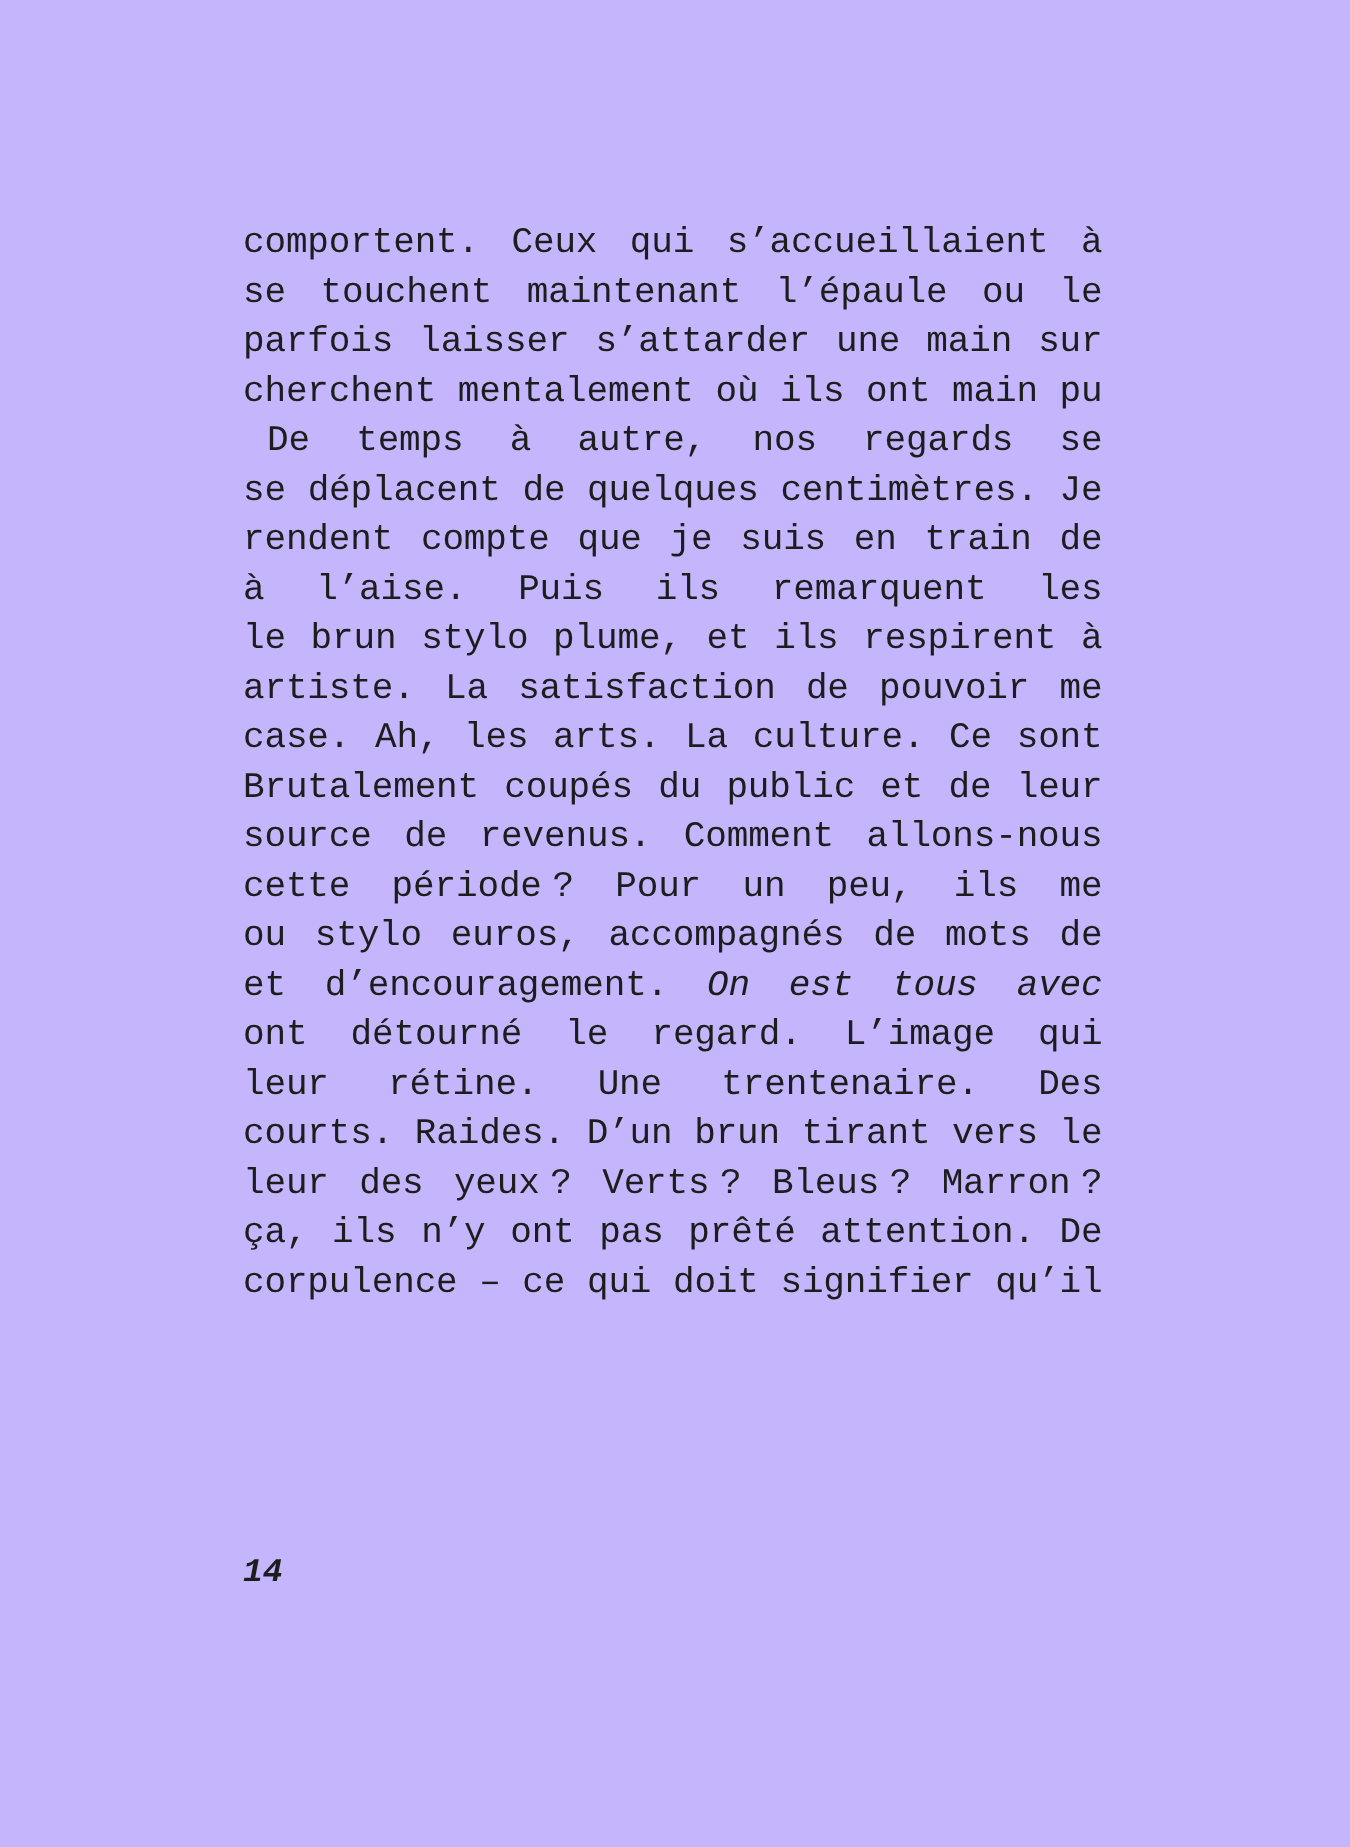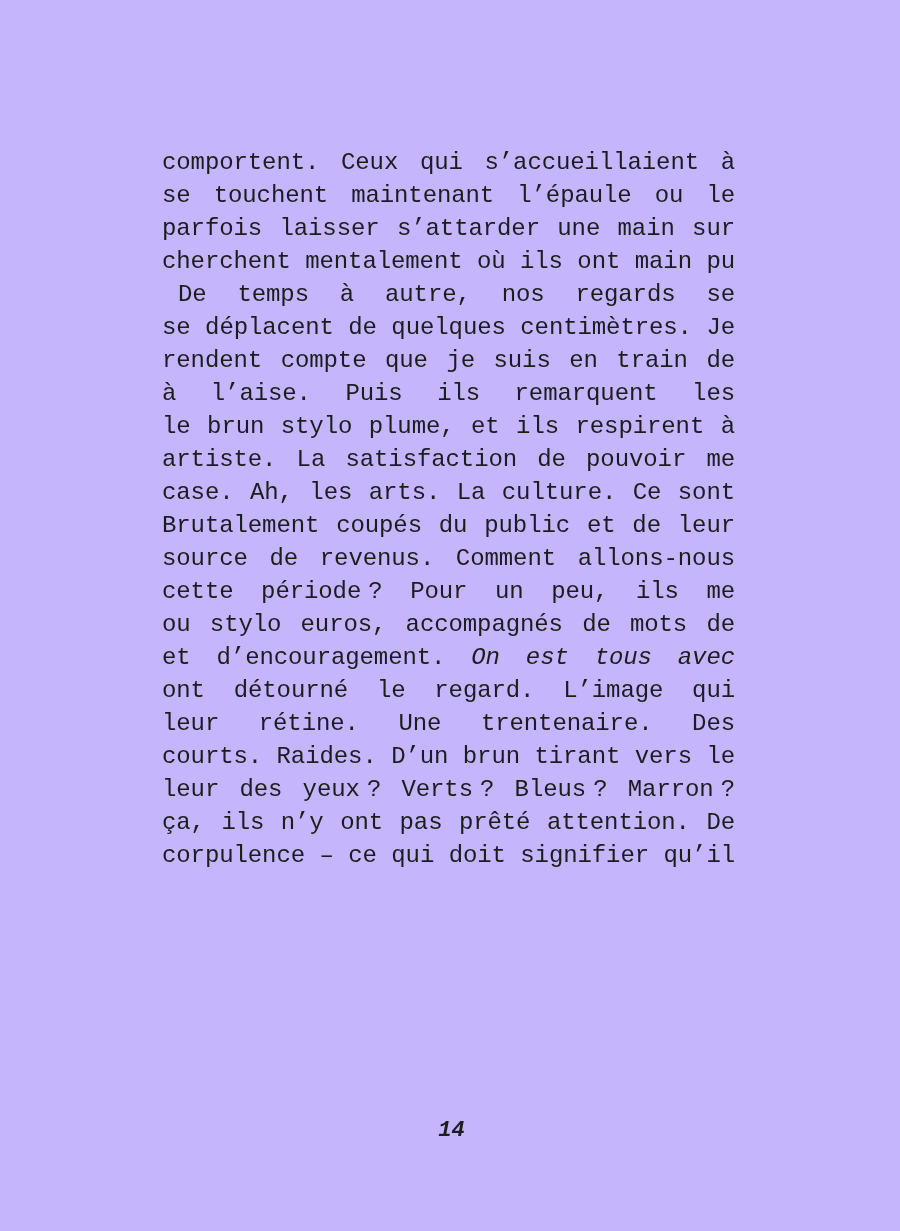--- a/index.html
+++ b/index.html
@@ -43,24 +43,24 @@
     text-align-last: left;
   }
   .text-line.indented {
     text-indent: 16px;
   }
   .seg-italic {
     font-style: italic;
   }
   .page-number {
     position: absolute;
-    top: 1118px;
+    top: 1036px;
     left: 162px;
     width: 579px;
-    text-align: center;
+    text-align: left;
     font-size: 22px;
     line-height: 26px;
     font-style: italic;
     font-weight: bold;
     color: #1d1d1d;
   }
 </style>
 </head>
 <body>
 

